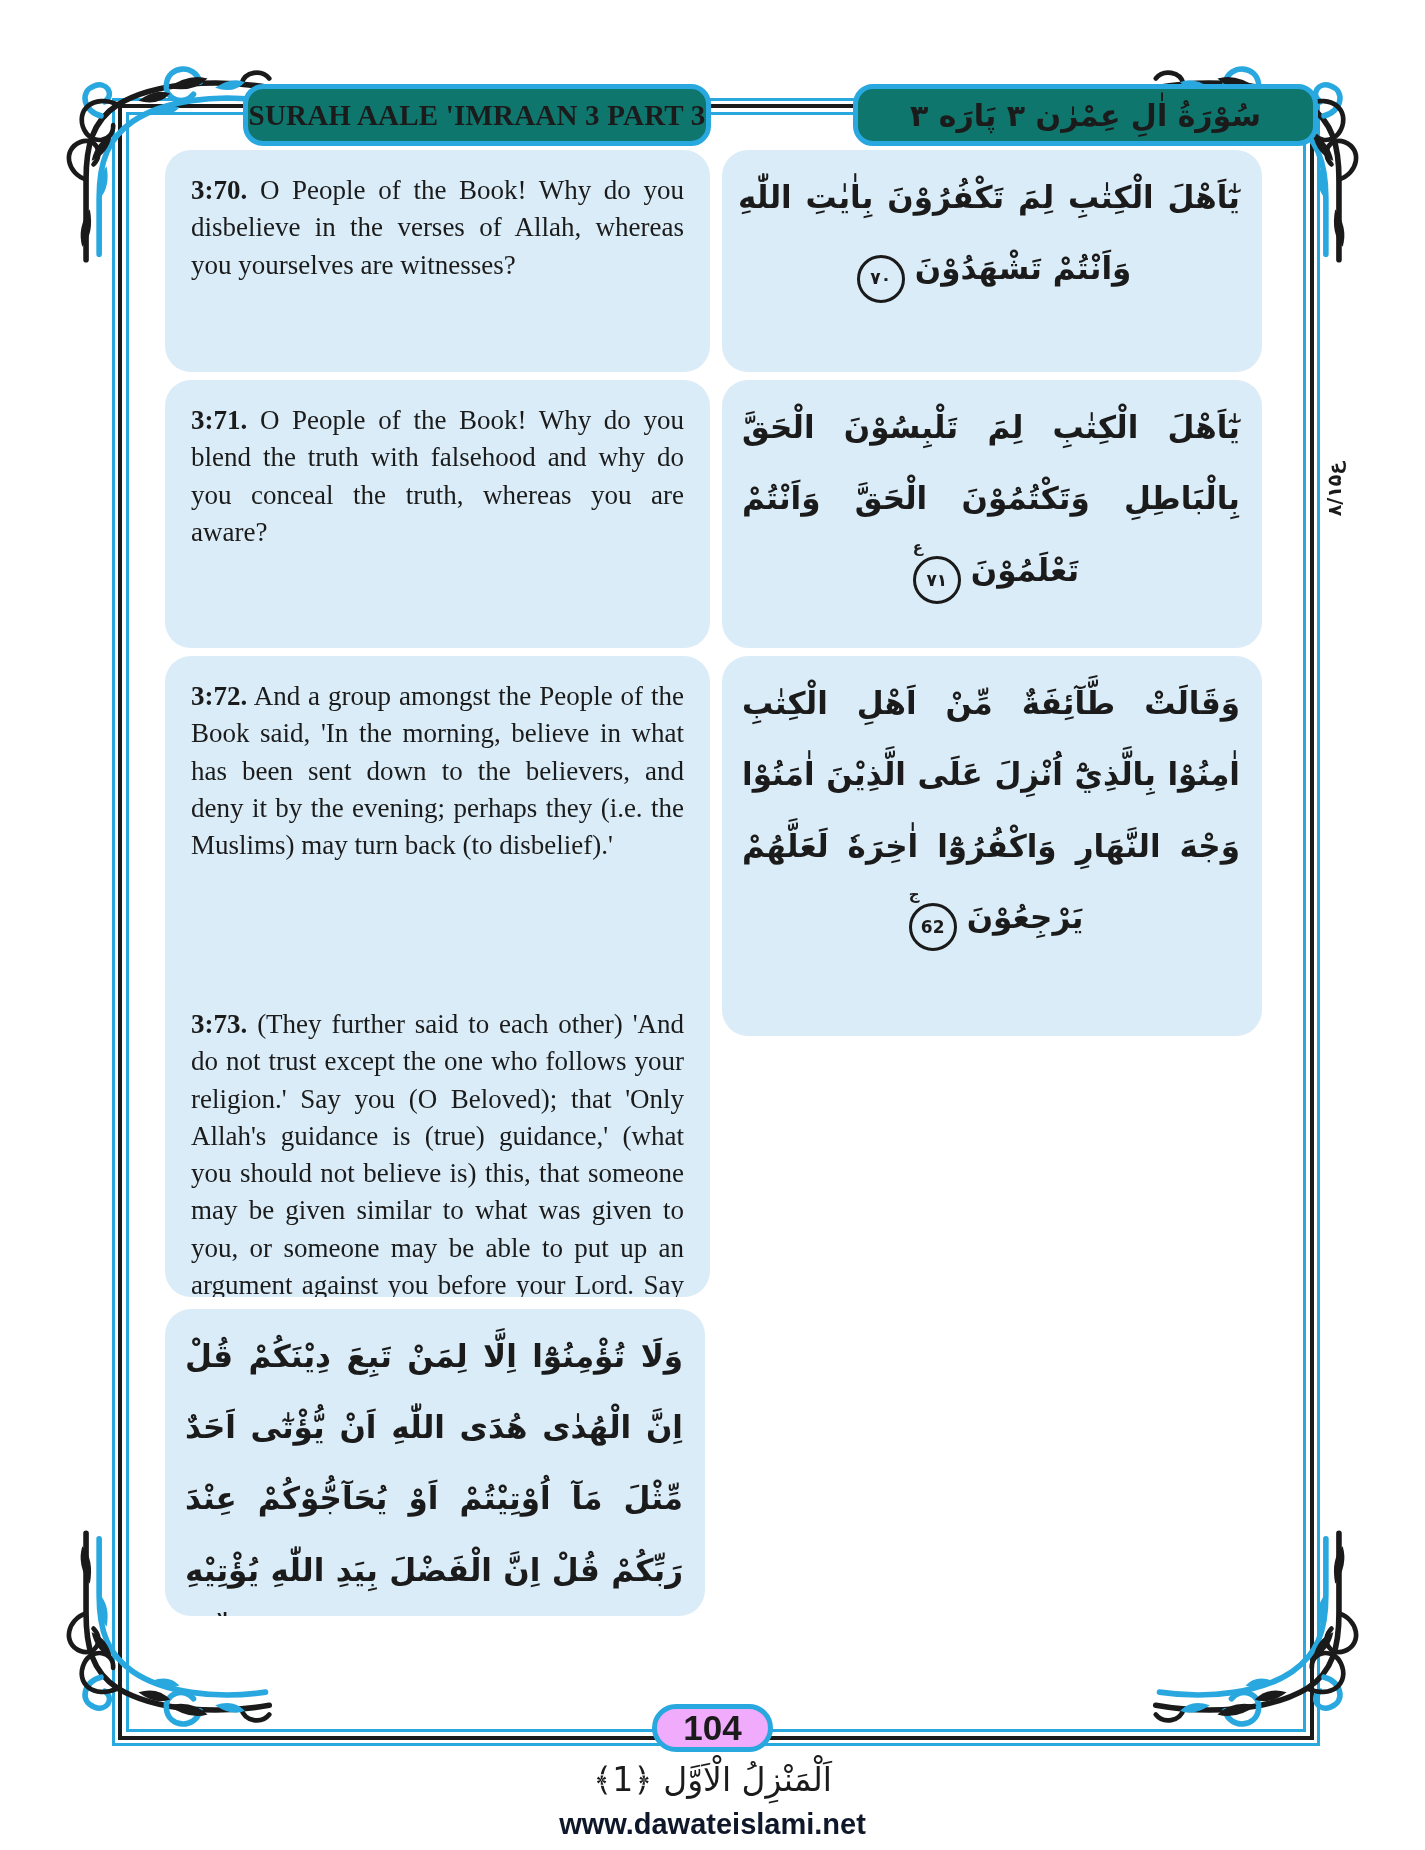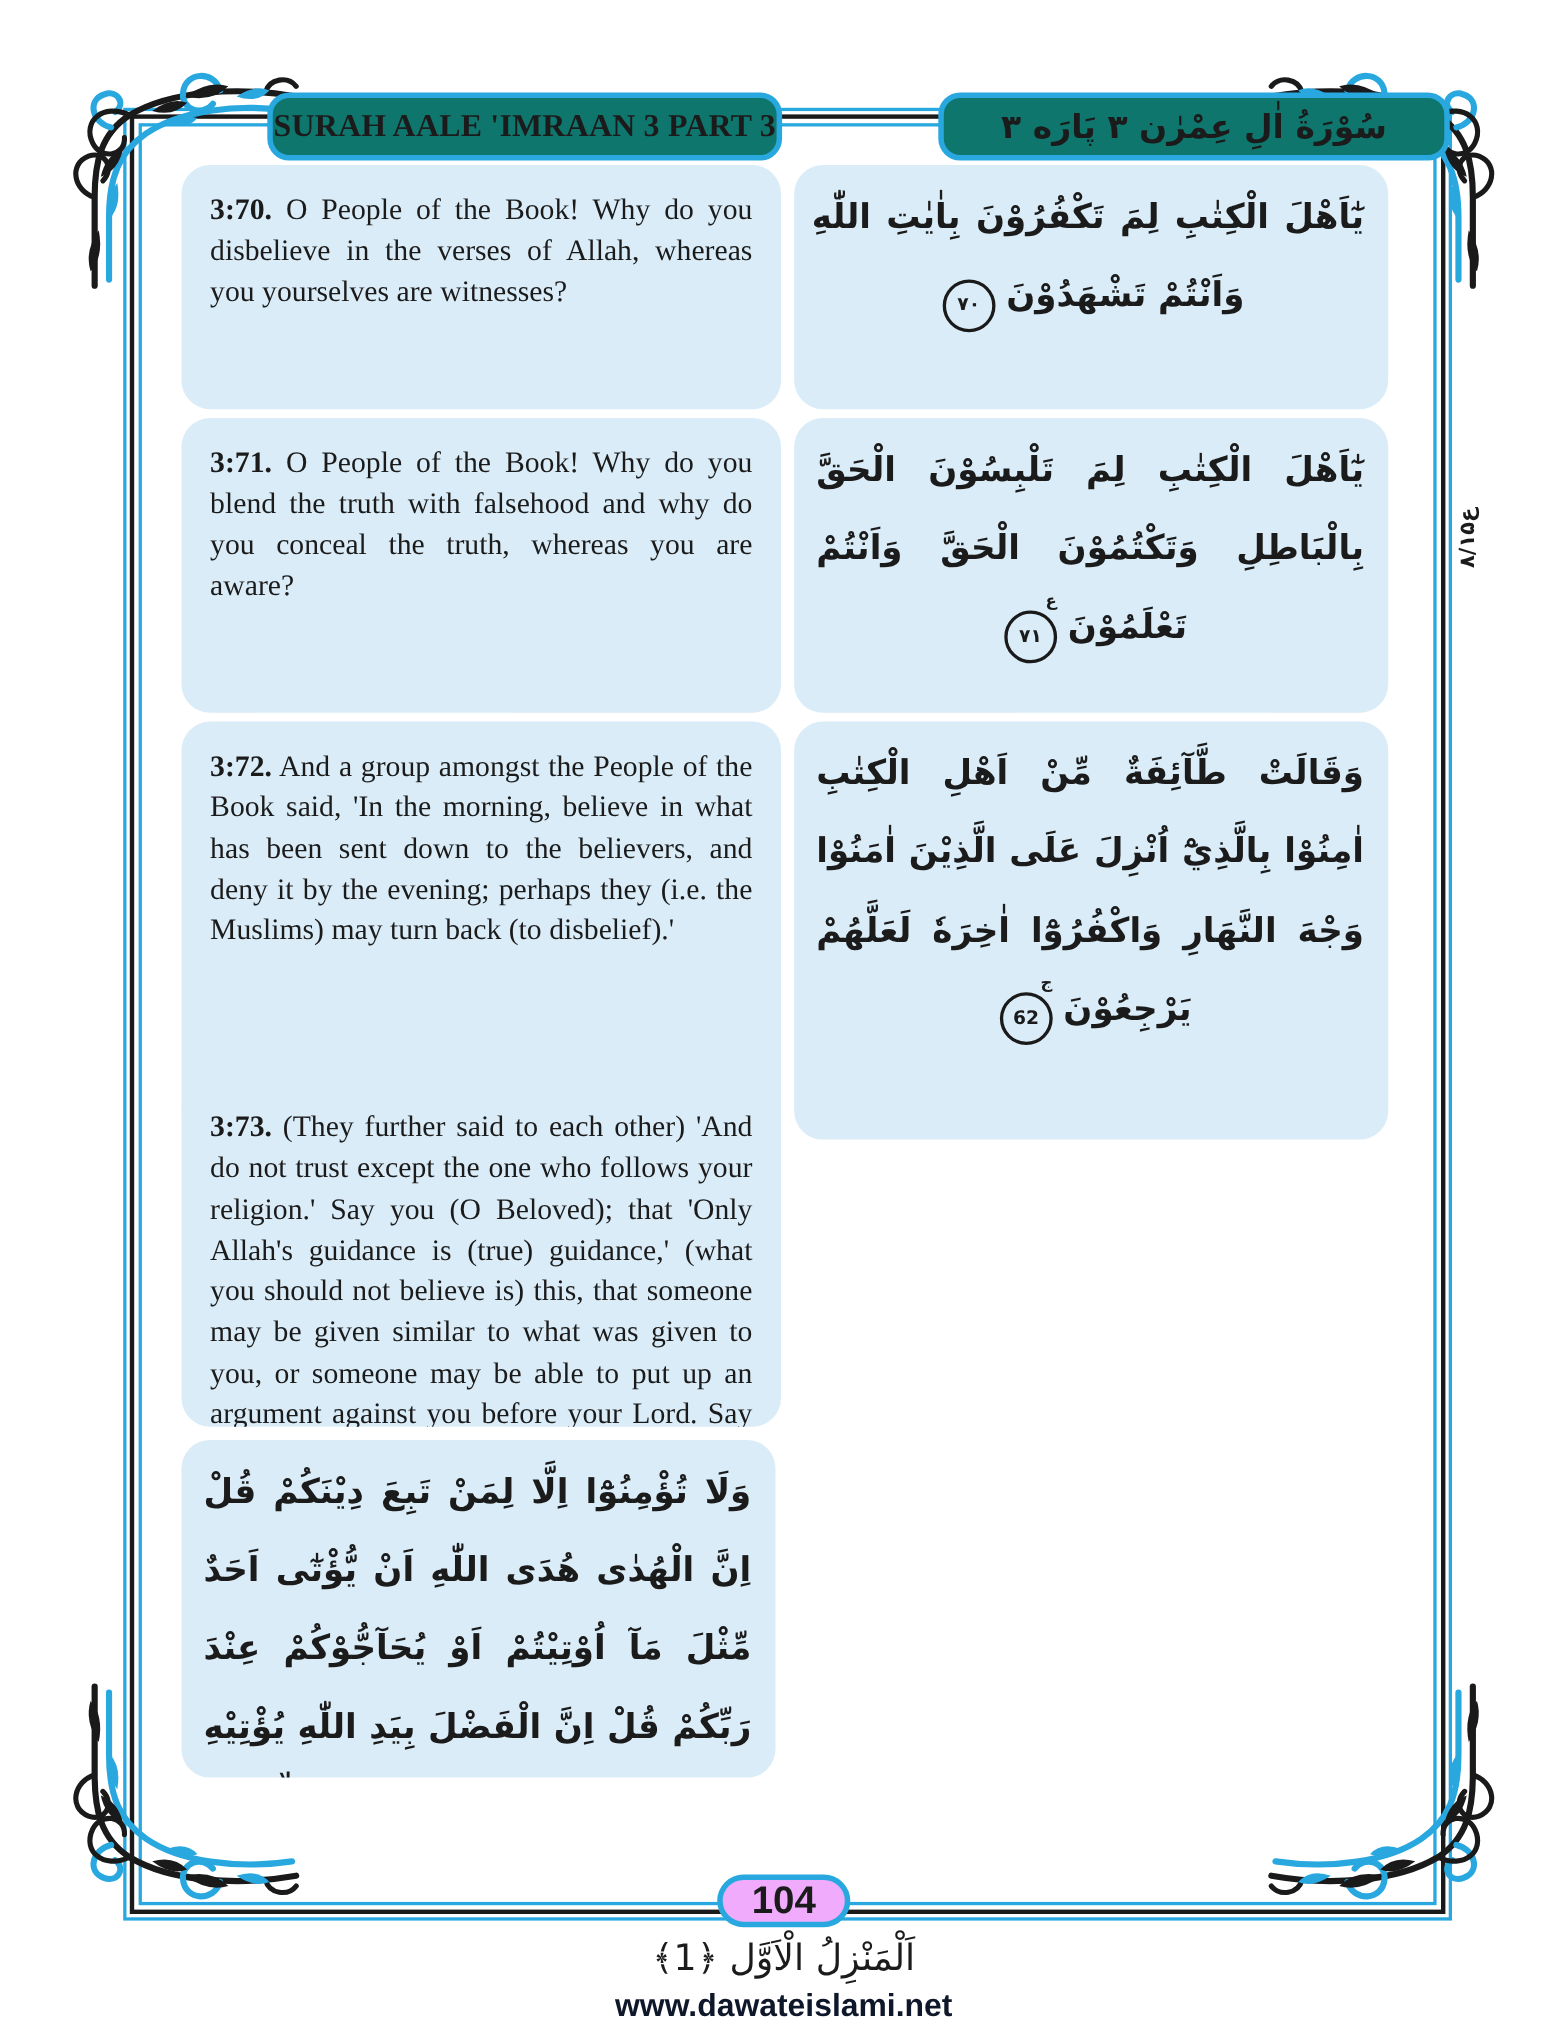--- a/index.html
+++ b/index.html
@@ -27,21 +27,21 @@
 
   
   .row{position:absolute;left:165px;width:1097px;display:flex;gap:12px;z-index:2;}
   .block{border-radius:26px;background:#daecf7;overflow:hidden;box-sizing:border-box;}
   .block.enb{width:545px;padding:22px 26px 0 26px;}
   .block.arb{width:540px;padding:12px 22px 0 20px;}
   .en-text{margin:0;font-size:27px;line-height:1.38;text-align:justify;}
   .en-text b{font-weight:bold;}
   .ar-text{margin:0;font-family:"DejaVu Sans",sans-serif;font-weight:bold;font-size:31px;
            line-height:2.3;text-align:justify;text-align-last:center;direction:rtl;}
-  .vend{display:inline-flex;flex-direction:column;align-items:flex-start;vertical-align:middle;margin:0 10px;}
+  .vend{display:inline-flex;flex-direction:column;align-items:flex-end;vertical-align:middle;margin:0 10px;}
   .vmark{font-size:15px;line-height:15px;height:16px;font-weight:bold;}
   .vnum{width:42px;height:42px;border:3px solid #1a1a1a;border-radius:50%;display:flex;
         align-items:center;justify-content:center;font-size:17px;font-weight:bold;background:transparent;}
 
   
   .pagenum{position:absolute;left:652px;top:1704px;width:121px;height:48px;background:#f0abfc;
            border:5px solid #29a8df;border-radius:28px;display:flex;align-items:center;justify-content:center;
            font-family:Liberation Sans, sans-serif;font-weight:bold;font-size:35px;z-index:4;box-sizing:border-box;}
   .manzil{position:absolute;left:0;top:1760px;width:1425px;text-align:center;
           font-family:"DejaVu Sans",sans-serif;font-weight:normal;font-size:33px;direction:rtl;z-index:2;}

